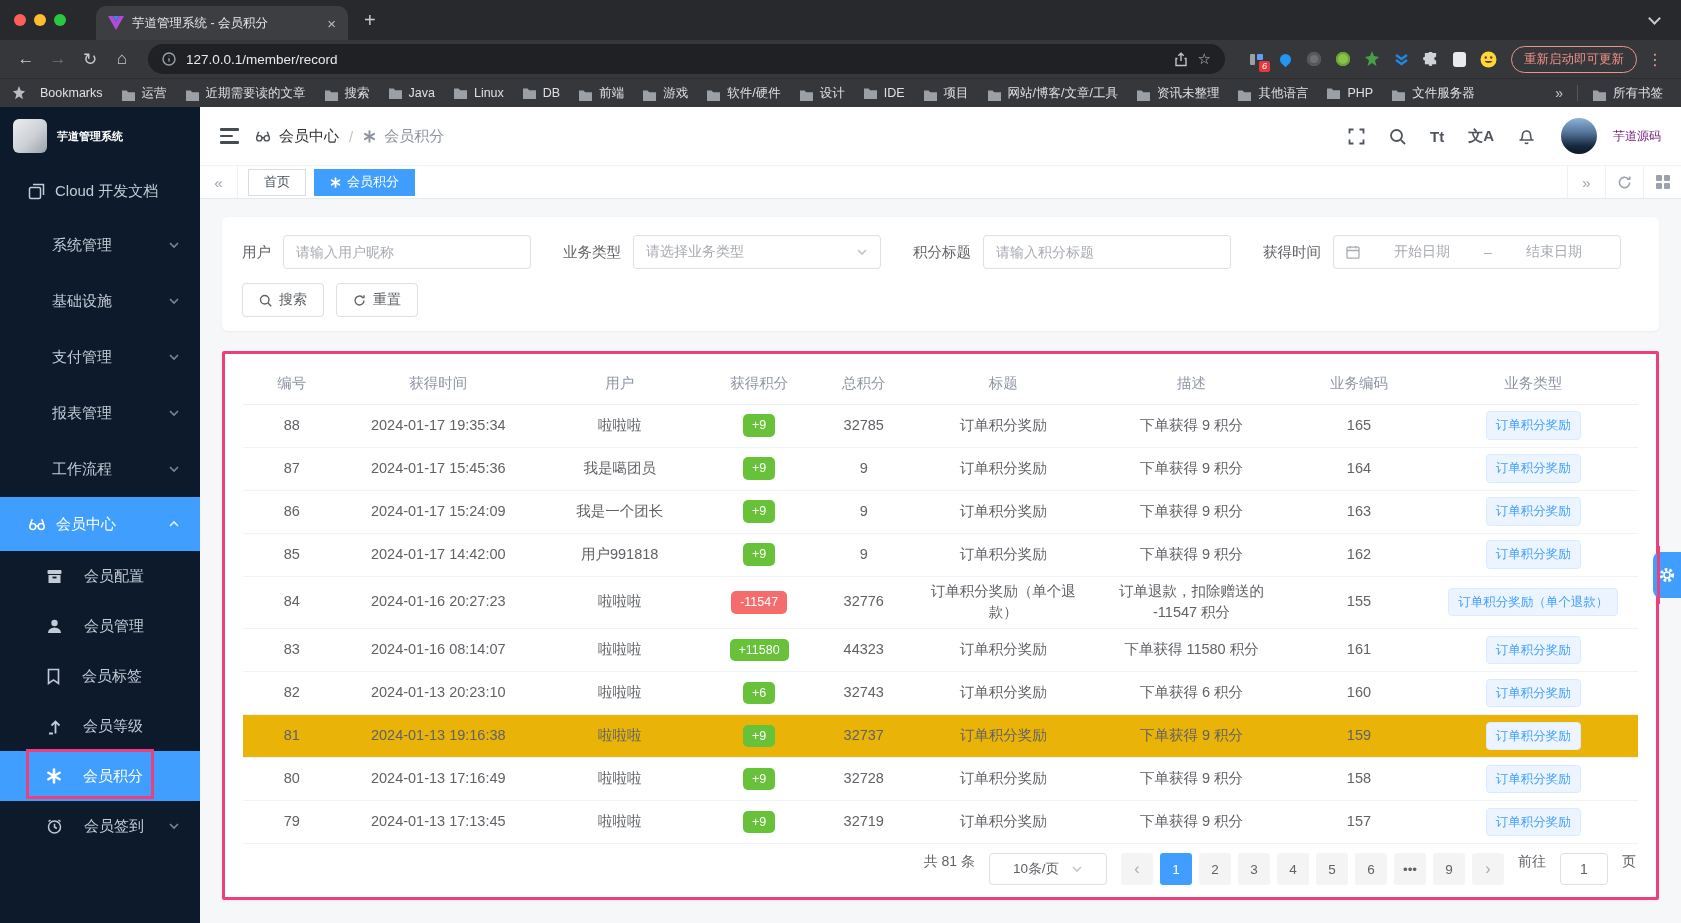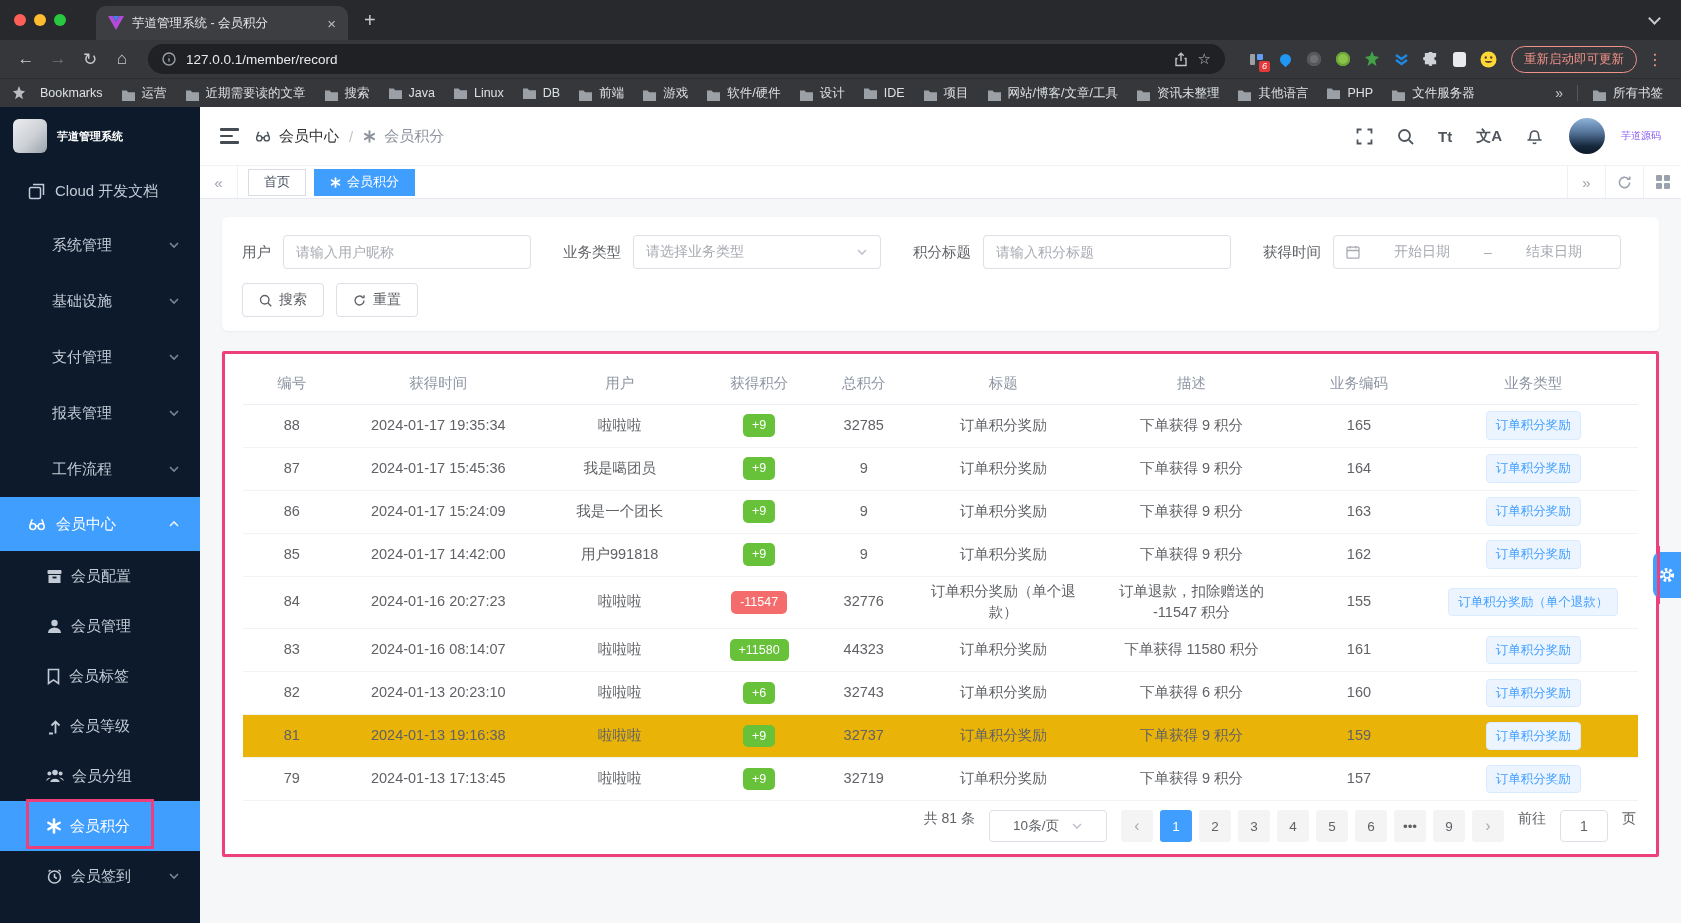--- a/index.html
+++ b/index.html
@@ -48,36 +48,36 @@
   .logo{height:58px;display:flex;align-items:center;gap:10px;padding:0 13px;color:#fff;font-size:11px;font-weight:700;cursor:pointer}
   .logo-img{width:34px;height:34px;border-radius:6px;background:linear-gradient(135deg,#ececee 0%,#cdd1d6 55%,#9aa1ab 100%);flex-shrink:0}
   .side-item{height:56px;display:flex;align-items:center;padding:0 20px 0 28px;font-size:15px;cursor:pointer;position:relative}
   .side-item.doc{height:52px}
   .side-item .s-label{margin-left:10px}
   .side-item.group{padding-left:52px}
   .side-item.group .s-label{margin-left:0}
   .s-caret{margin-left:auto;display:flex;opacity:.85}
   .side-item.member{height:54px;background:var(--accent);color:#fff}
   .sub-item{height:50px;display:flex;align-items:center;padding-left:46px;font-size:15px;cursor:pointer;position:relative}
-  .sub-item .s-label{margin-left:8px}
+  .sub-item .s-label{margin-left:21px}
   .sub-item.active{background:var(--accent);color:#fff}
   .annot-box{position:absolute;left:26px;top:-2px;width:128px;height:50px;border:3px solid var(--annotation);pointer-events:none;z-index:3}
   .main{flex:1;display:flex;flex-direction:column;min-width:0}
   .topbar{height:58px;background:#fff;display:flex;align-items:center;gap:16px;padding:0 20px}
   .hamburger{width:19px;display:flex;flex-direction:column;gap:4px;cursor:pointer}
   .hamburger i{height:2.5px;background:#454b52;border-radius:1px;display:block}
   .hamburger i:nth-child(2){width:70%}
   .breadcrumb{display:flex;align-items:center;gap:8px;font-size:15px;color:#303133}
   .bc-ic{display:flex;color:#4a5057}
   .bc-sep{color:#c0c4cc;margin:0 2px}
   .bc-muted{color:#8c939d}
   .hd-ic{color:#4f555c;display:flex;align-items:center;cursor:pointer;margin-left:8px}
   .hd-txt{font-size:15px;font-weight:700}
   .avatar{width:36px;height:36px;border-radius:50%;background:linear-gradient(180deg,#8fb3d9 0%,#55749a 40%,#16283c 78%,#0b1826 100%);margin-left:10px;cursor:pointer}
-  .uname{font-size:10px;color:#8b5cf6;cursor:pointer}
+  .uname{font-size:12px;color:#701a75;cursor:pointer}
   .tabsbar{height:34px;background:#fff;border-top:1px solid #f1f2f4;border-bottom:1px solid #e4e7ed;display:flex;align-items:center}
   .tb-ic{width:38px;height:100%;display:flex;align-items:center;justify-content:center;color:#9aa2ad;font-size:15px;cursor:pointer}
   .tb-ic.l{border-right:1px solid #eef0f3}
   .tb-ic.r{border-left:1px solid #eef0f3}
   .pagetabs{display:flex;align-items:center;gap:8px;padding:0 10px}
   .ptab{height:27px;display:inline-flex;align-items:center;gap:6px;padding:0 15px;border:1px solid #d8dce5;background:#fff;color:#495060;font-size:13px;cursor:pointer;white-space:nowrap}
   .ptab.active{background:var(--accent);border-color:var(--accent);color:#fff}
   .content{padding:18px 22px 0}
   .card{background:#fff;border-radius:6px;box-shadow:0 1px 3px rgba(0,0,0,.05)}
   .filter-card{padding:18px 20px 14px}
@@ -495,33 +495,20 @@
           <span class="s-label">会员标签</span>
         </div>
         <div class="sub-item">
           <span>
             <svg width="16" height="17" viewBox="0 0 16 17" fill="none" stroke="#c3cbd6" stroke-width="1.8">
                 <path d="M9.5 15.5V4M5.5 7.5l4-4 4 4M3 15.5h4"></path>
               </svg>
           </span>
           <span class="s-label">会员等级</span>
         </div>
-        <div class="sub-item">
-          <span>
-            <svg width="18" height="16" viewBox="0 0 18 16" fill="#c3cbd6">
-                <circle cx="9" cy="4.5" r="2.8"></circle>
-                <path d="M4.2 14a5 4.5 0 0 1 9.6 0z"></path>
-                <circle cx="3.4" cy="5.5" r="2"></circle>
-                <path d="M.2 13a3.6 3.4 0 0 1 4.4-3.2"></path>
-                <circle cx="14.6" cy="5.5" r="2"></circle>
-                <path d="M17.8 13a3.6 3.4 0 0 0-4.4-3.2"></path>
-              </svg>
-          </span>
-          <span class="s-label">会员分组</span>
-        </div>
         <div class="sub-item active">
           <span class="annot-box"></span>
           <span>
             <svg width="16" height="16" viewBox="0 0 16 16" stroke="#fff" stroke-width="2.6" stroke-linecap="round">
                 <line x1="8" y1="1.5" x2="8" y2="14.5"></line>
                 <line x1="2.4" y1="4.75" x2="13.6" y2="11.25"></line>
                 <line x1="13.6" y1="4.75" x2="2.4" y2="11.25"></line>
               </svg>
           </span>
           <span class="s-label">会员积分</span>
@@ -792,20 +779,31 @@
                 <td>2024-01-13 19:16:38</td>
                 <td>啦啦啦</td>
                 <td><span class="pts">+9</span></td>
                 <td>32737</td>
                 <td>订单积分奖励</td>
                 <td>下单获得 9 积分</td>
                 <td>159</td>
                 <td><span class="tag">订单积分奖励</span></td>
               </tr>
 
+              <tr>
+                <td>80</td>
+                <td>2024-01-13 17:16:49</td>
+                <td>啦啦啦</td>
+                <td><span class="pts">+9</span></td>
+                <td>32728</td>
+                <td>订单积分奖励</td>
+                <td>下单获得 9 积分</td>
+                <td>158</td>
+                <td><span class="tag">订单积分奖励</span></td>
+              </tr>
 
               <tr>
                 <td>79</td>
                 <td>2024-01-13 17:13:45</td>
                 <td>啦啦啦</td>
                 <td><span class="pts">+9</span></td>
                 <td>32719</td>
                 <td>订单积分奖励</td>
                 <td>下单获得 9 积分</td>
                 <td>157</td>

